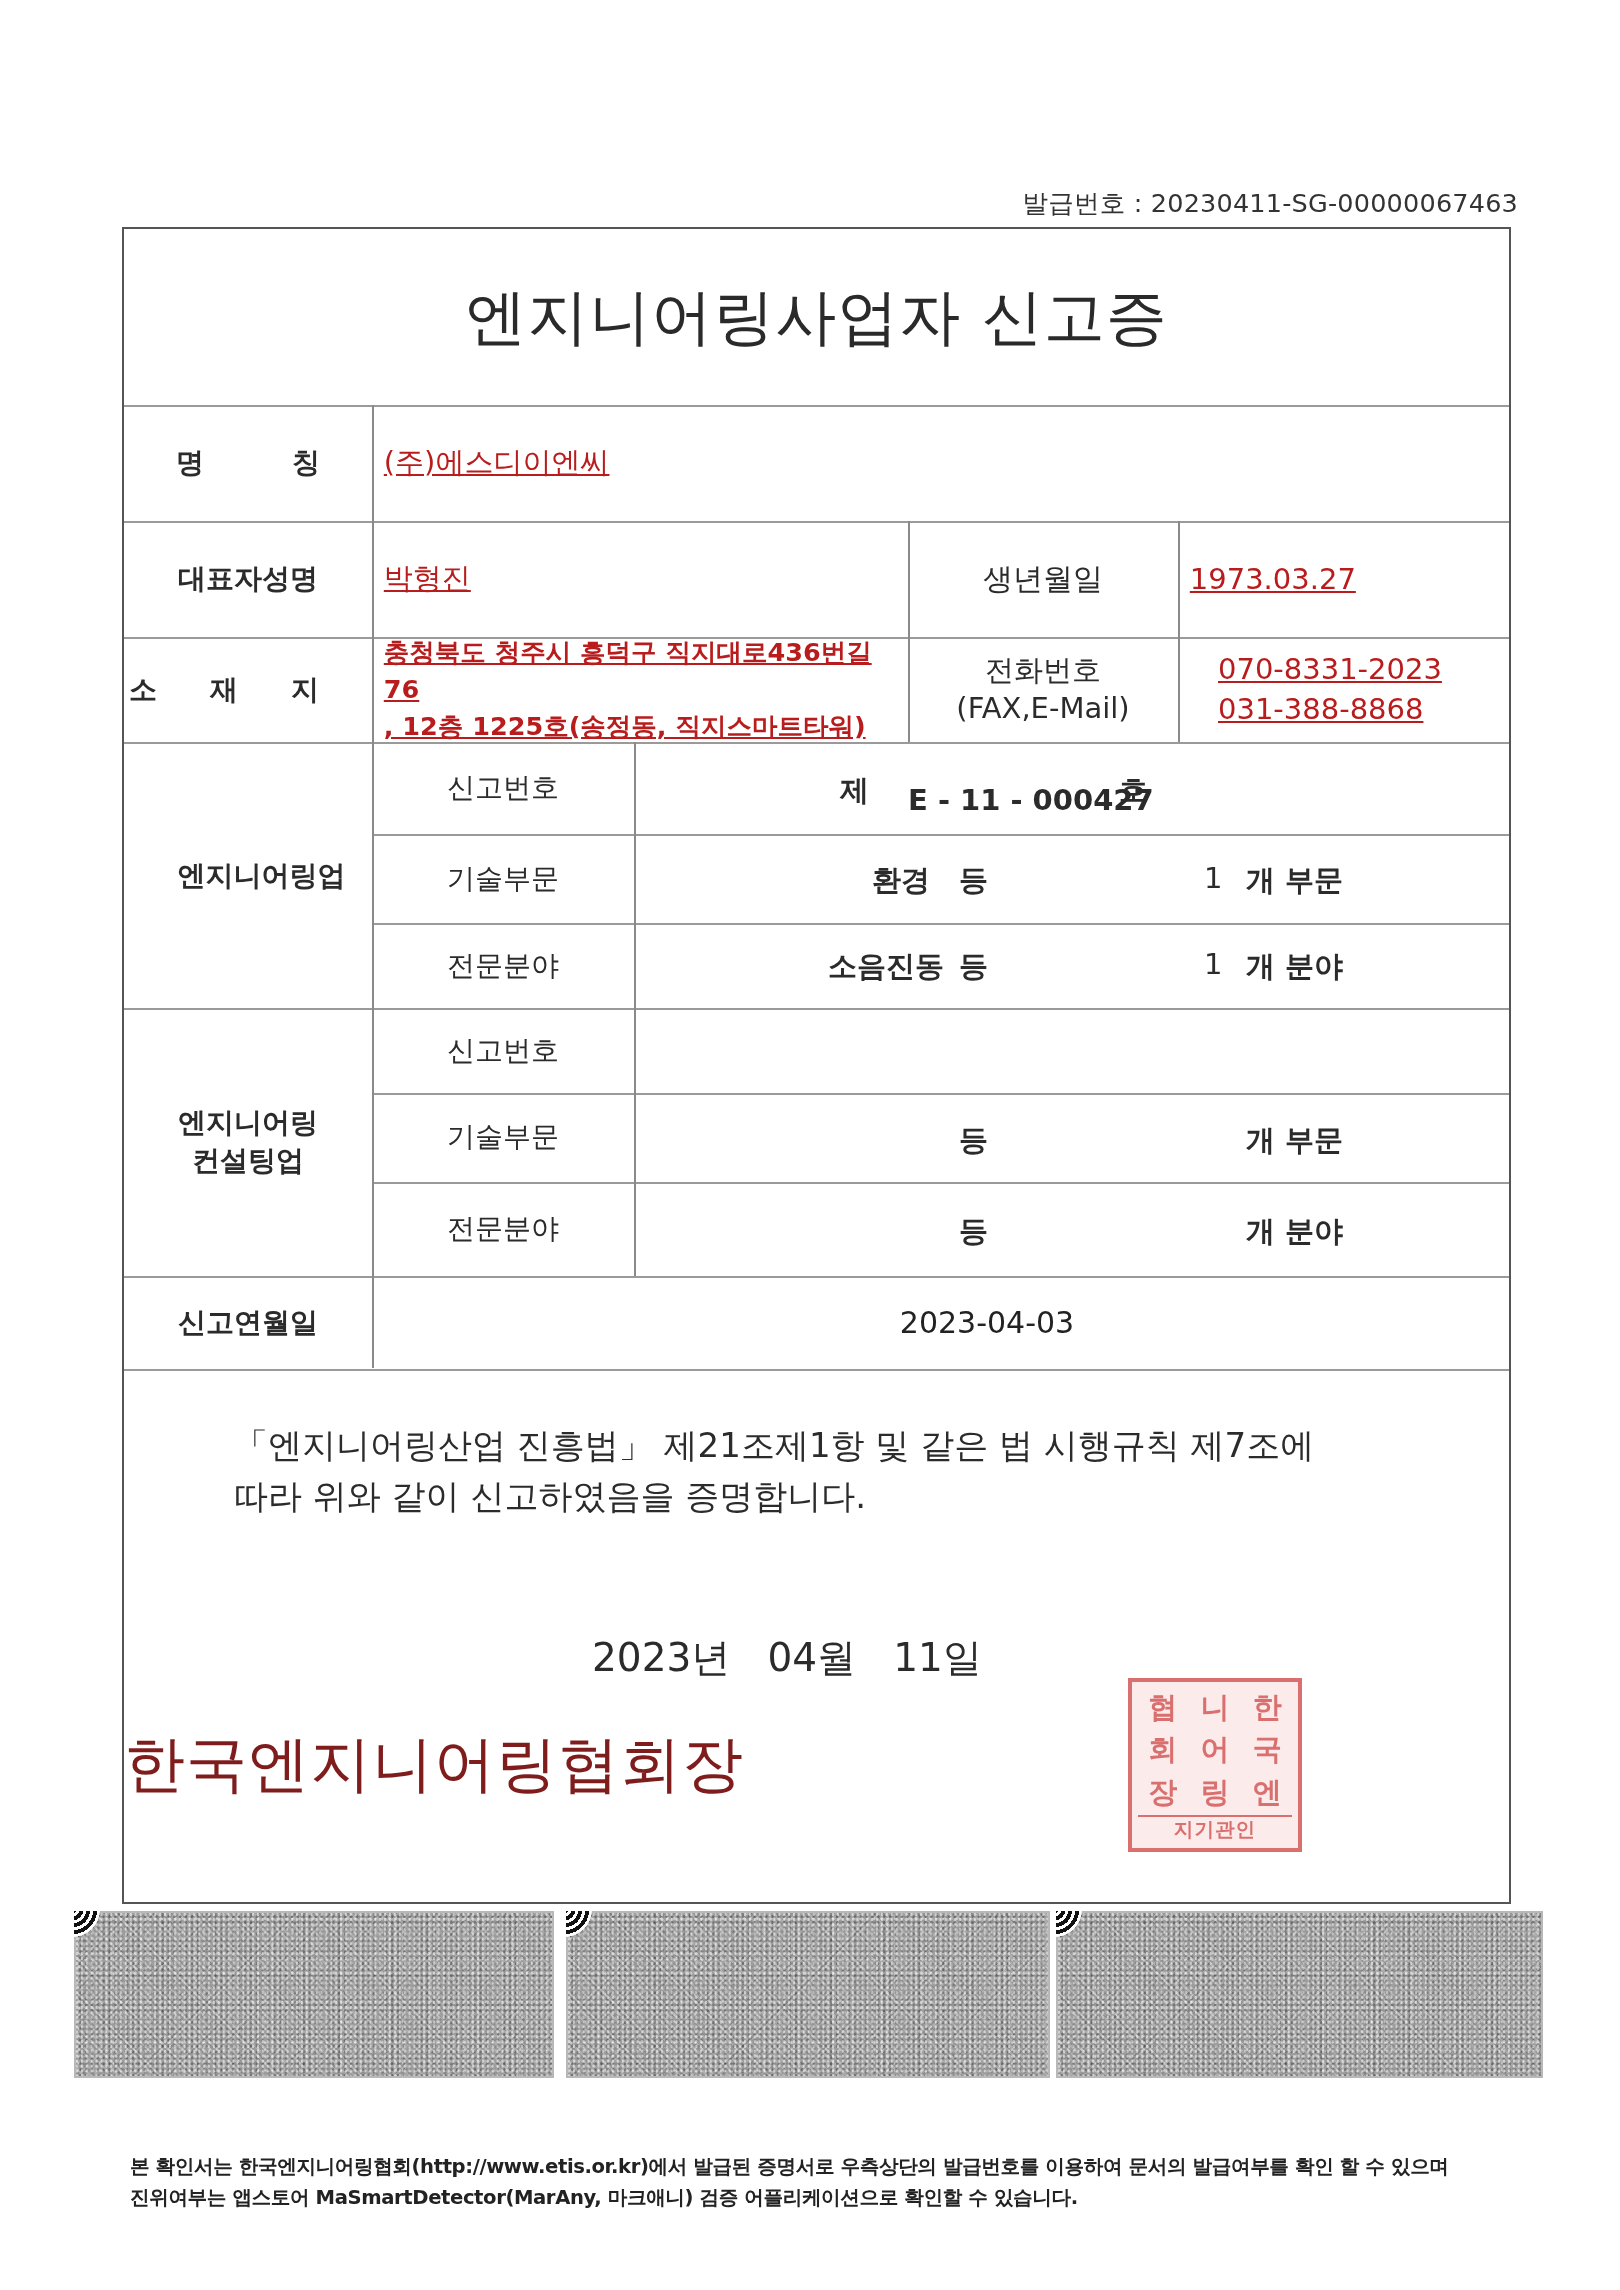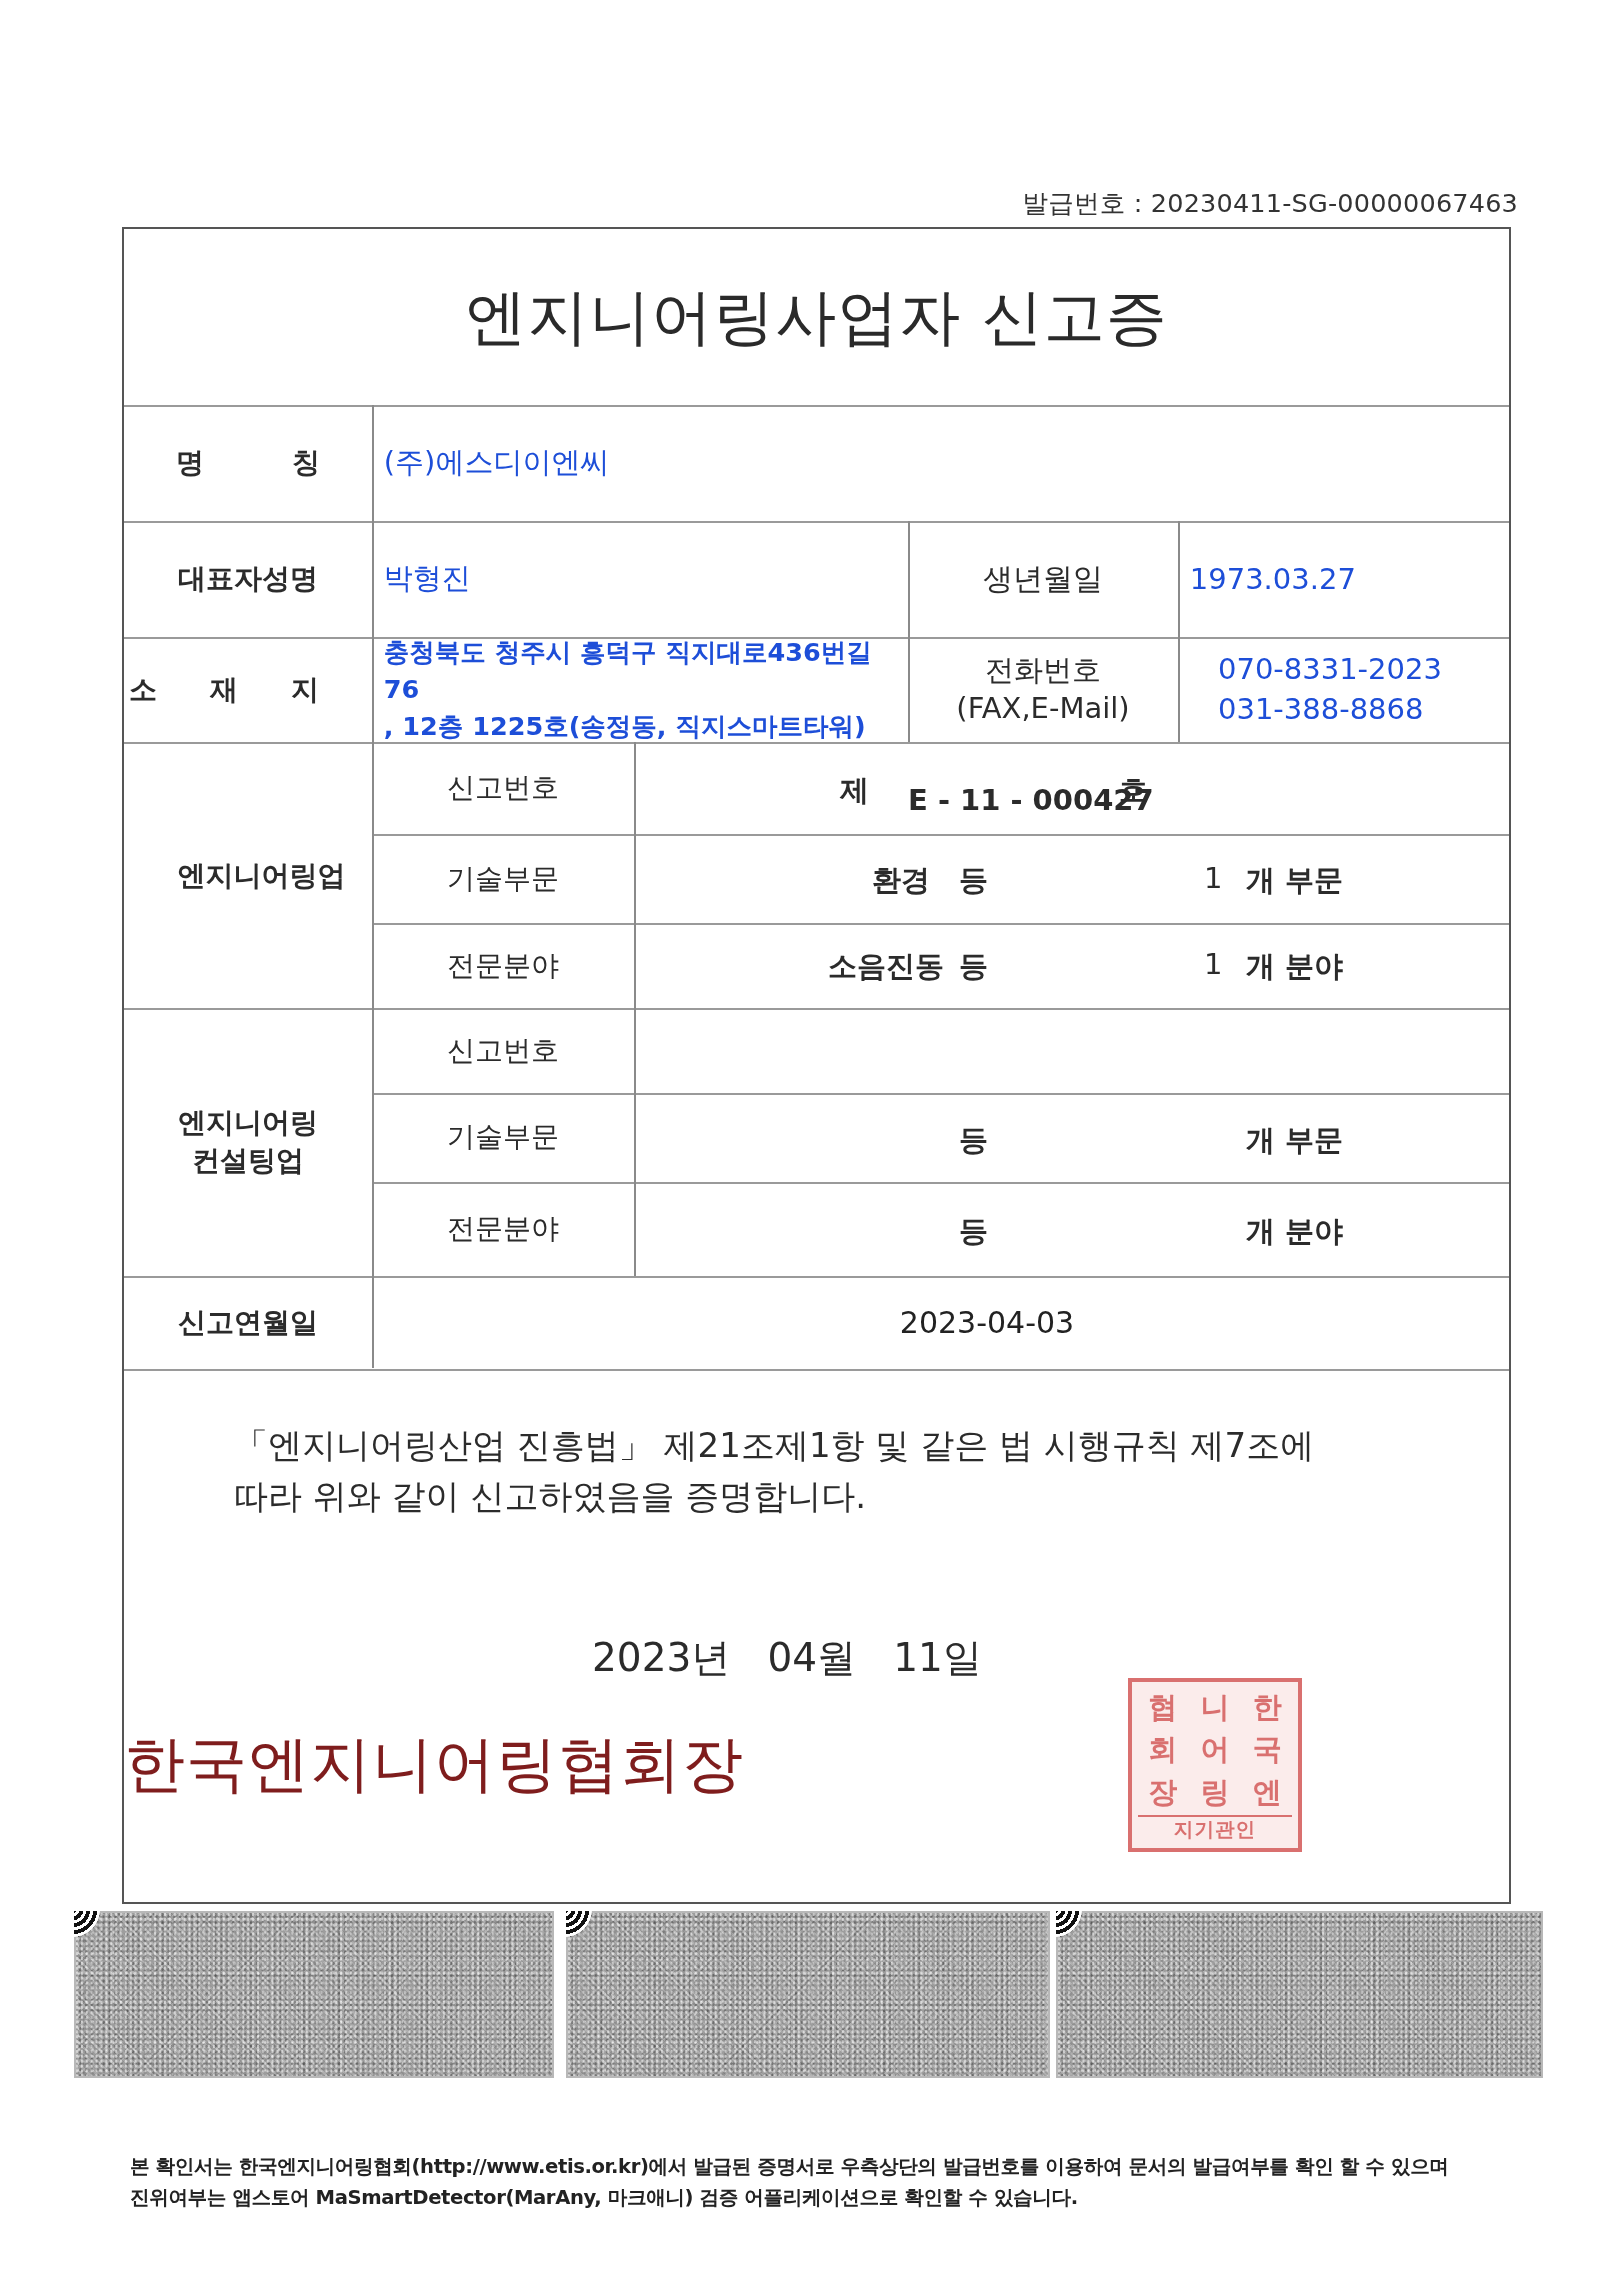--- a/index.html
+++ b/index.html
@@ -7,21 +7,21 @@
          font-family: "DejaVu Sans", "Liberation Sans", sans-serif; color: #222; }
   .issue-no { position: absolute; right: 102px; top: 186px; font-size: 25.5px; color: #333; letter-spacing: 0.2px; }
   .frame { position: absolute; left: 122px; top: 227px; width: 1389px; height: 1677px;
            border: 2.9px solid #555; box-sizing: border-box; }
   .title { position: absolute; left: 0; right: 0; top: 0; height: 178px; display: flex;
            align-items: center; justify-content: center; font-size: 61px; color: #2a2a2a; letter-spacing: 1px; }
   .hline { position: absolute; height: 0; border-top: 2px solid #9a9a9a; }
   .vline { position: absolute; width: 0; border-left: 2px solid #8a8a8a; }
   .cell { position: absolute; display: flex; align-items: center; box-sizing: border-box; }
   .lbl { justify-content: center; font-size: 28px; font-weight: bold; color: #2b2b2b; text-align: center; line-height: 1.35; }
-  .val { font-size: 29px; color: #1d4ed8; padding-left: 11.8px; }
+  .val { font-size: 29px; color: #b91c1c; padding-left: 11.8px; text-decoration: underline; }
   .val.small { font-size: 25.5px; font-weight: bold; line-height: 1.45; flex-direction: column; align-items: flex-start; justify-content: center; }
   .val.multi { flex-direction: column; align-items: flex-start; justify-content: center; line-height: 1.35; }
   .spaced2 { letter-spacing: 21.6px; margin-right: -21.6px; }
   .abs { position: absolute; white-space: nowrap; font-size: 29px; font-weight: bold; color: #2b2b2b; }
   .statement { position: absolute; left: 110px; top: 1191px; font-size: 34px; color: #2b2b2b; line-height: 51px; }
   .issue-date { position: absolute; left: 0; right: 0; top: 1402px; text-align: center; font-size: 39px; color: #2b2b2b; padding-right: 59px; box-sizing: border-box; }
   .issuer { position: absolute; left: 0; right: 0; top: 1495px; text-align: left; font-size: 61px; color: #7f1d1d; padding-right: 59px; box-sizing: border-box; letter-spacing: 1px; }
   .seal { position: absolute; left: 1004px; top: 1449px; width: 174px; height: 174px; background: #fbeceb;
           border: 4.9px solid #d9706f; box-sizing: border-box; display: grid;
           grid-template-columns: repeat(3, 1fr); grid-template-rows: 1fr 1fr 1fr 0.7fr; gap: 2.9px; padding: 5.9px; }

